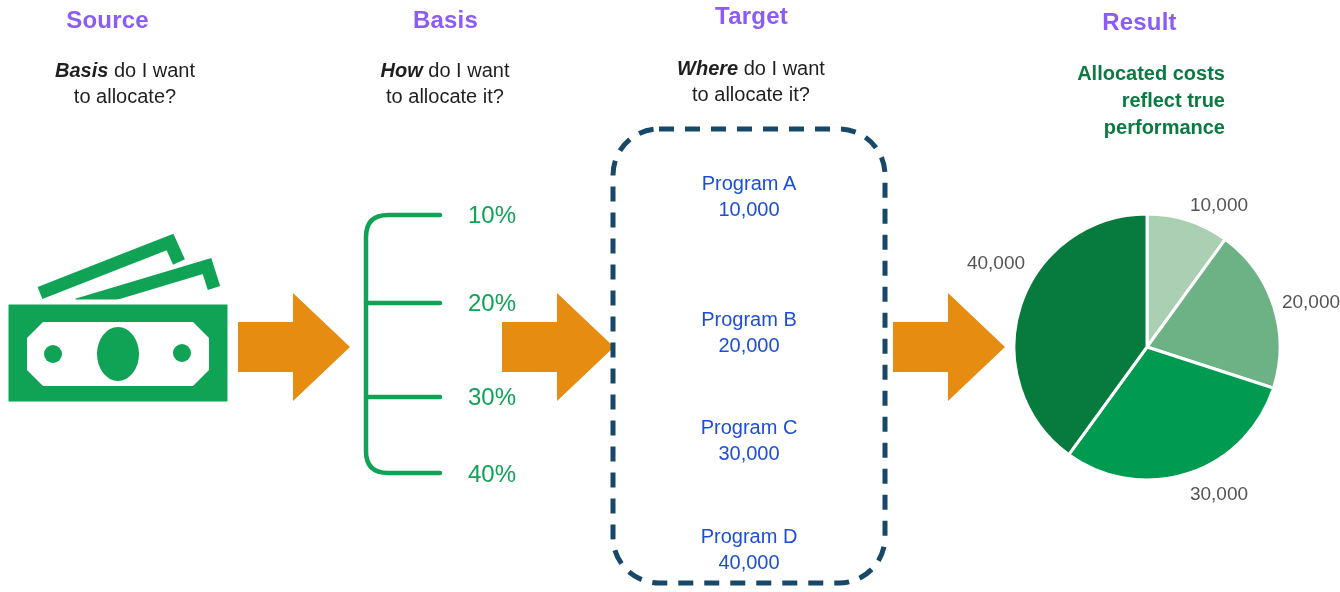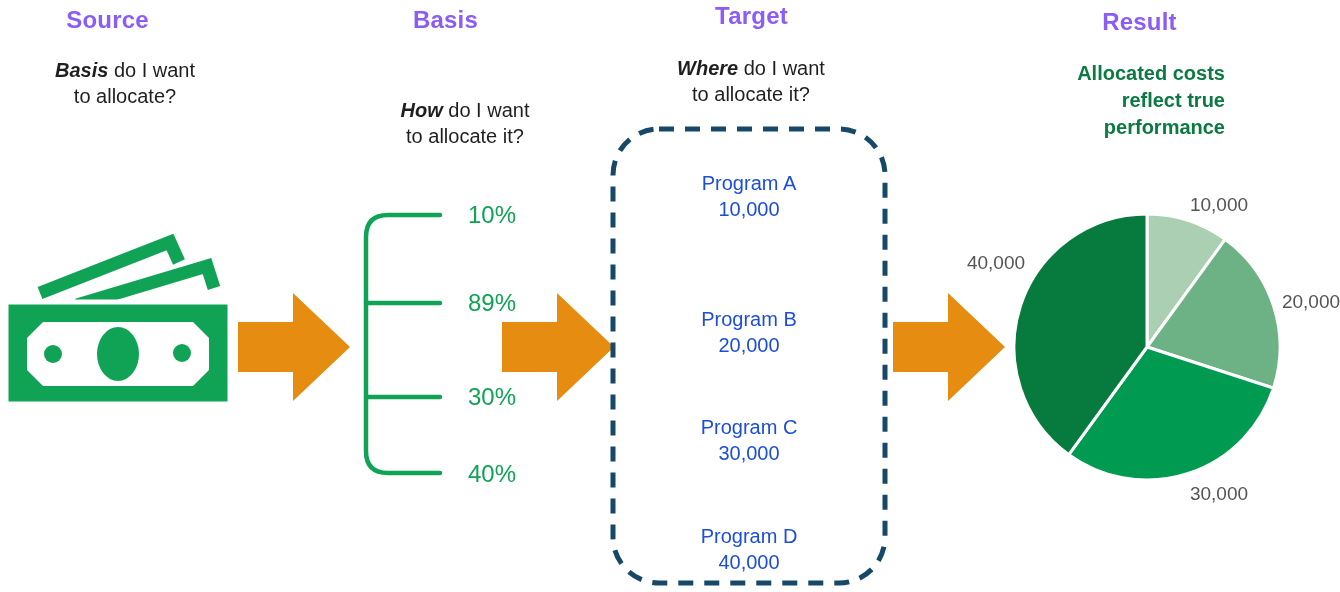--- a/index.html
+++ b/index.html
@@ -35,21 +35,21 @@
 
 <div id="canvas">
 
   <div class="abs col-title" style="left:25px;top:6px;width:165px;">Source</div>
   <div class="abs col-sub" style="left:40px;top:57px;width:170px;">
     <div><b>Basis</b> <span>do I want</span></div>
     <div>to allocate?</div>
   </div>
 
   <div class="abs col-title" style="left:363px;top:6px;width:165px;">Basis</div>
-  <div class="abs col-sub" style="left:380px;top:57px;width:170px;margin-top:40px;">
+  <div class="abs col-sub" style="left:360px;top:57px;width:170px;">
     <div><b>How</b> <span>do I want</span></div>
     <div>to allocate it?</div>
   </div>
 
   <div class="abs col-title" style="left:669px;top:2px;width:165px;">Target</div>
   <div class="abs col-sub" style="left:666px;top:55px;width:170px;">
     <div><b>Where</b> <span>do I want</span></div>
     <div>to allocate it?</div>
   </div>
 
@@ -79,21 +79,21 @@
   <svg class="abs" style="left:893px;top:293px;" width="112" height="108" viewBox="0 0 112 108">
     <polygon points="0,29 55,29 55,0 112,54 55,108 55,79 0,79" fill="#e68c10"></polygon>
   </svg>
 
   <svg class="abs" style="left:350px;top:198px;" width="110" height="290" viewBox="0 0 110 290">
     <path d="M 90 17 L 38 17 Q 16 17 16 39 L 16 253 Q 16 275 38 275 L 90 275" fill="none" stroke="#10a356" stroke-width="4.5" stroke-linecap="round"></path>
     <path d="M 16 105 L 90 105" fill="none" stroke="#10a356" stroke-width="4.5" stroke-linecap="round"></path>
     <path d="M 16 199 L 90 199" fill="none" stroke="#10a356" stroke-width="4.5" stroke-linecap="round"></path>
   </svg>
   <div class="abs pct-label" style="left:446px;top:200px;width:70px;">10%</div>
-  <div class="abs pct-label" style="left:446px;top:288px;width:70px;">89%</div>
+  <div class="abs pct-label" style="left:446px;top:288px;width:70px;">20%</div>
   <div class="abs pct-label" style="left:446px;top:382px;width:70px;">30%</div>
   <div class="abs pct-label" style="left:446px;top:459px;width:70px;">40%</div>
 
   <svg class="abs" style="left:609px;top:125px;" width="280" height="462" viewBox="0 0 280 462">
     <rect x="4" y="4" width="272" height="454" rx="46" ry="46" fill="none" stroke="#174868" stroke-width="5" stroke-dasharray="15 11"></rect>
   </svg>
 
   <div class="abs program" style="left:644px;top:158px;">
     <div>Program A</div>
     <div>10,000</div>

